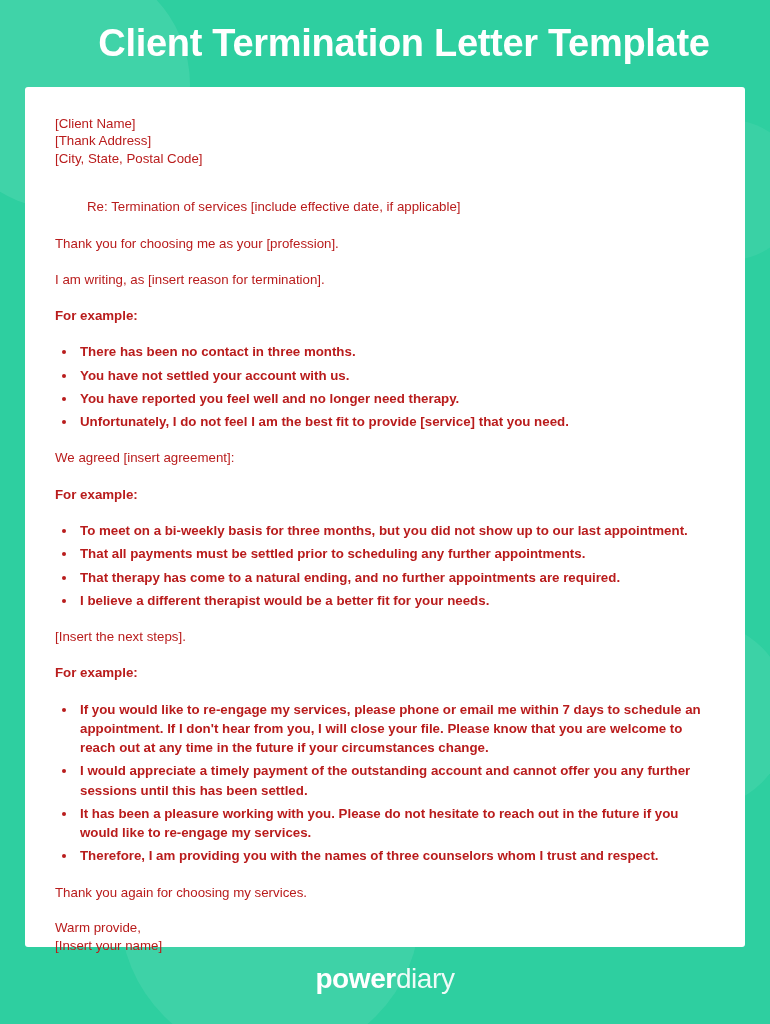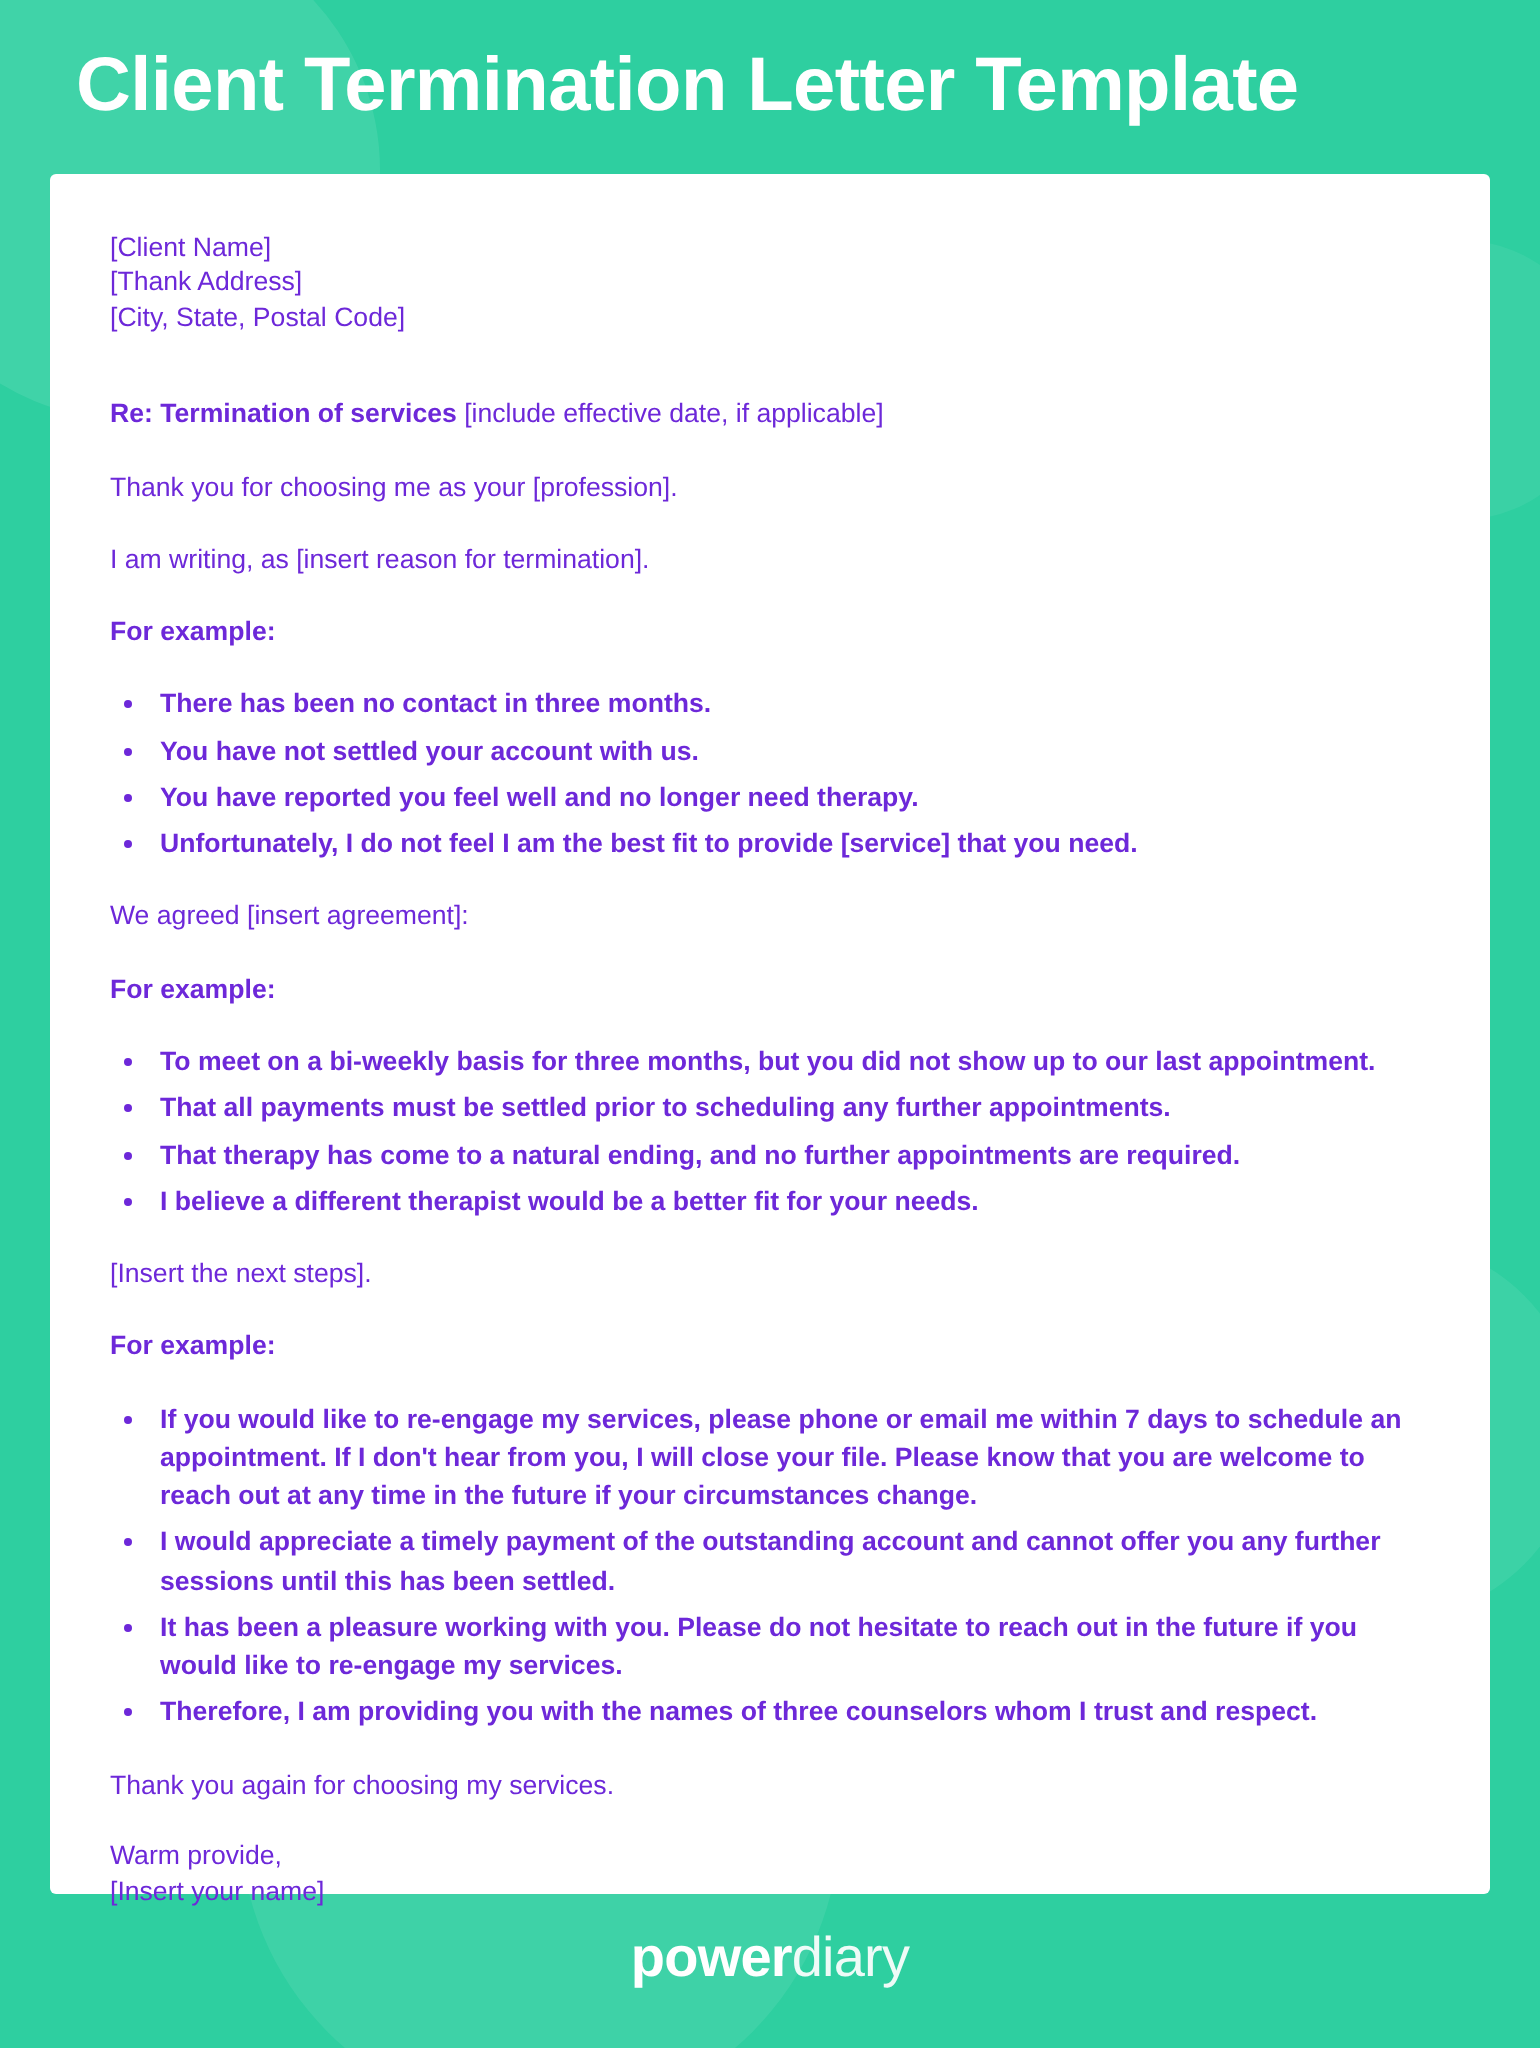--- a/index.html
+++ b/index.html
@@ -38,56 +38,57 @@
   .bg-deco.d4 {
     width: 140px; height: 140px;
     left: 660px; top: 120px;
     background: rgba(255,255,255,0.06);
   }
 
   .header {
     position: relative;
     padding: 22px 0 14px 38px;
     z-index: 2;
+    text-align: center;
   }
   .header h1 {
     margin: 0;
     color: #ffffff;
     font-size: 38px;
     line-height: 1.12;
     font-weight: bold;
     letter-spacing: -0.3px;
   }
 
   .page {
     position: relative;
     z-index: 2;
     background: #ffffff;
     margin: 8px 25px 0 25px;
     border-radius: 3px;
     padding: 28px 38px 34px 30px;
     height: 860px;
     box-sizing: border-box;
-    color: #6d28d9;
+    color: #b91c1c;
     font-size: 13.3px;
     line-height: 1.45;
   }
 
   .page p {
     margin: 0 0 17px 0;
   }
   .addr-block {
     margin: 0 0 17px 0;
     line-height: 1.35;
   }
   .addr-block div { white-space: nowrap; }
 
   .spacer-sm { height: 12px; }
 
-  .re-line strong { font-weight: bold; }
+  .re-line strong { font-weight: normal; margin-left: 32px; }
 
   .example-label {
     font-weight: bold;
     margin: 0 0 11px 0;
   }
 
   ul.bullets {
     margin: 0 0 17px 0;
     padding-left: 22px;
     list-style: disc;

